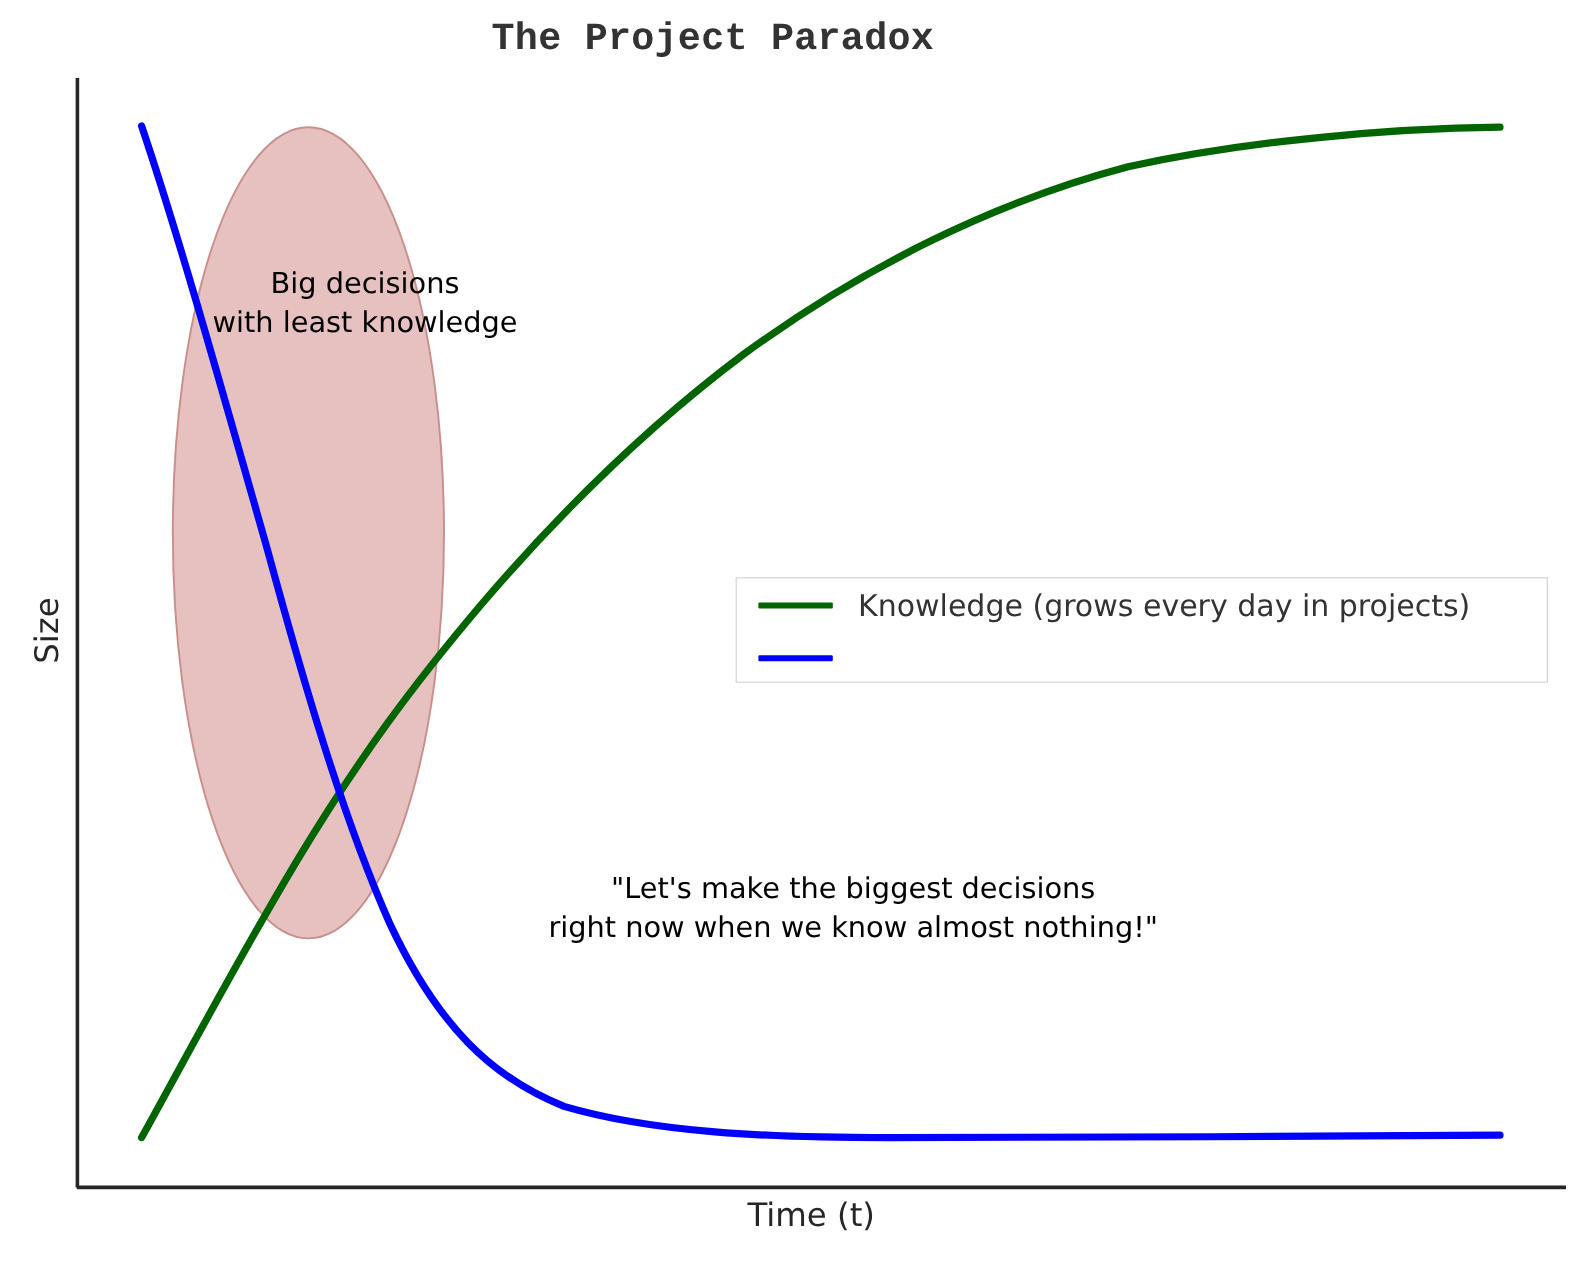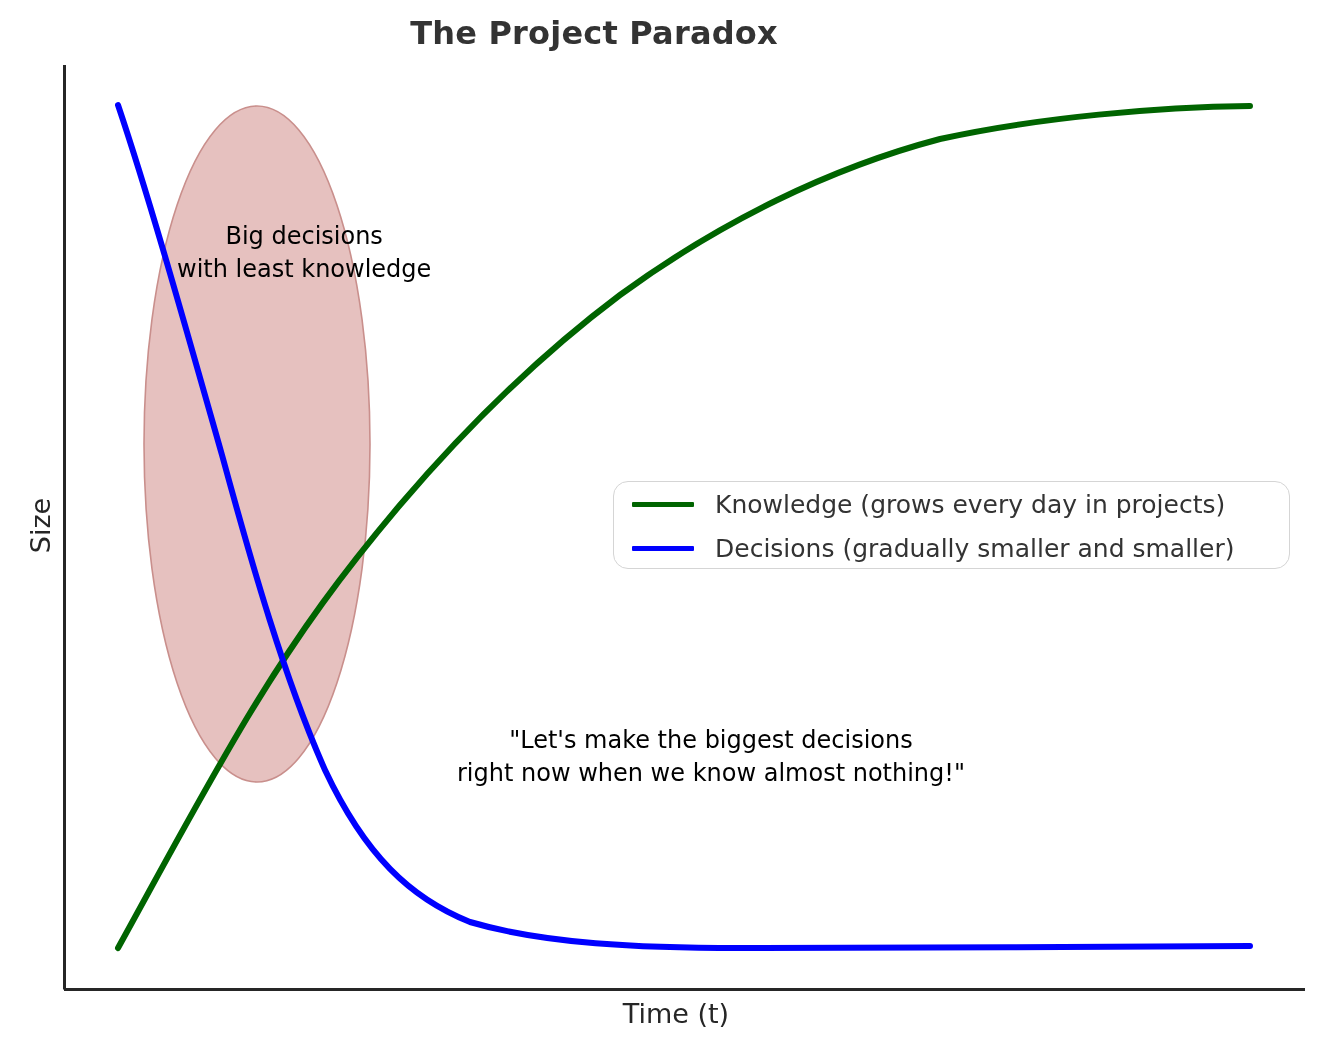--- a/index.html
+++ b/index.html
@@ -22,20 +22,21 @@
   #chart-title {
     position: absolute;
     left: 0;
     top: 14px;
     width: 1188px;
     text-align: center;
     font-size: 32px;
     font-weight: bold;
     color: #333333;
     letter-spacing: 0.2px;
+    font-family: Liberation Mono, monospace;
   }
   #plot-svg {
     position: absolute;
     left: 0;
     top: 0;
   }
   .axis-label {
     position: absolute;
     color: #262626;
     font-size: 27px;
@@ -73,21 +74,21 @@
     top: 724px;
   }
   #legend-box {
     position: absolute;
     left: 613px;
     top: 481px;
     width: 677px;
     height: 88px;
     background: #ffffff;
     border: 1px solid #d5d5d5;
-    border-radius: 15px;
+    border-radius: 0;
     box-sizing: border-box;
   }
   .legend-row {
     position: absolute;
     left: 0;
     width: 100%;
     height: 44px;
     display: flex;
     align-items: center;
   }
@@ -134,17 +135,16 @@
   <div class="annotation" id="annotation-quote">"Let's make the biggest decisions
 right now when we know almost nothing!"</div>
 
   <div id="legend-box">
     <div class="legend-row" id="legend-row-0">
       <span class="legend-swatch" id="legend-swatch-0" style="background: rgb(0, 100, 0);"></span>
       <span class="legend-text">Knowledge (grows every day in projects)</span>
     </div>
     <div class="legend-row" id="legend-row-1">
       <span class="legend-swatch" id="legend-swatch-1" style="background: rgb(0, 0, 255);"></span>
-      <span class="legend-text">Decisions (gradually smaller and smaller)</span>
     </div>
   </div>
 
 </div>
 
 </body></html>

